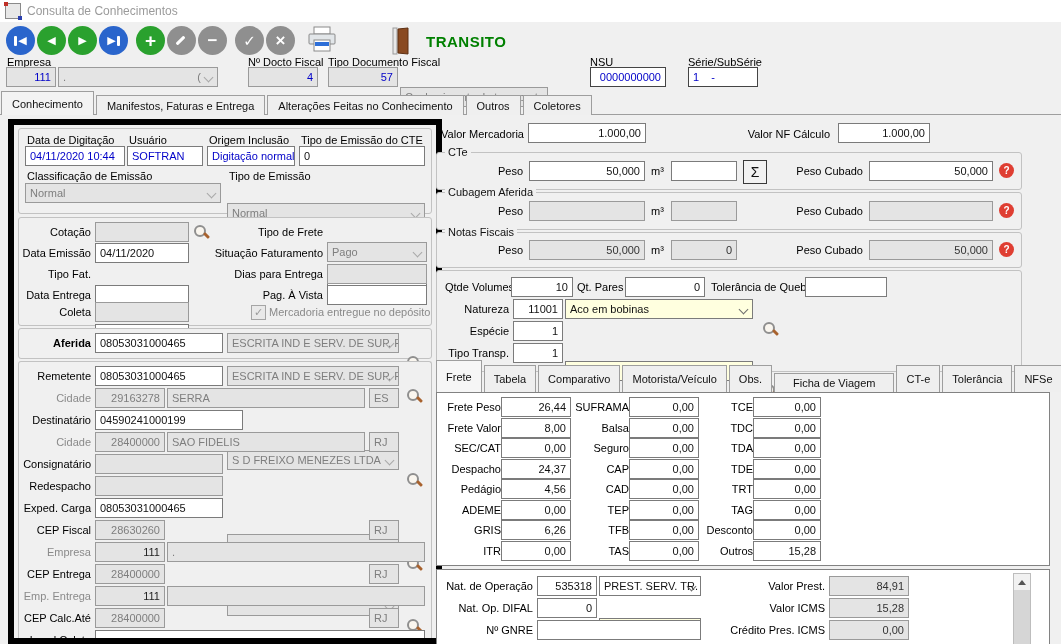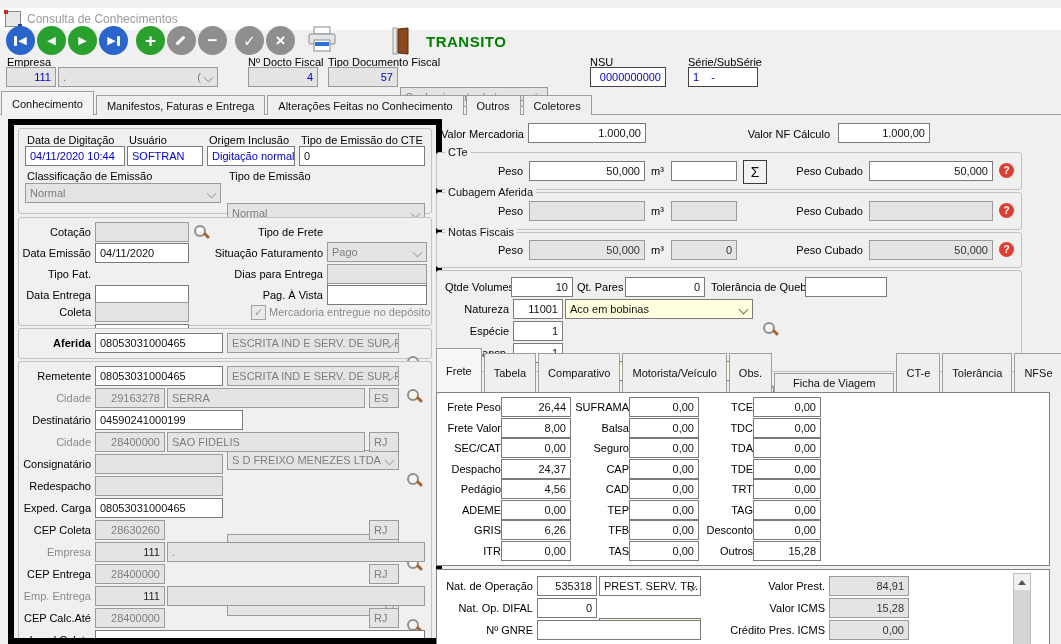--- a/index.html
+++ b/index.html
@@ -37,36 +37,36 @@
   .pencil{width:13px;height:13px;position:relative;}
   .pencil::before{content:"";position:absolute;left:0px;top:5px;width:11px;height:3px;background:#fff;
                   transform:rotate(-45deg);border-radius:1px;}
   .chk{width:13px;height:13px;border:1px solid #a5a5a5;background:#e9e9e9;color:#9a9a9a;font-size:11px;
        line-height:12px;text-align:center;}
   .tabs{position:absolute;top:92px;left:1px;height:23px;display:flex;align-items:flex-end;z-index:3;}
   .tab{height:19px;padding:0 10px;display:flex;align-items:center;border:1px solid #9e9e9e;border-bottom:none;
        background:#efefef;margin-right:2px;cursor:pointer;white-space:nowrap;}
   .tab.active{height:23px;background:#f3f3f3;z-index:4;}
   .stabs{position:absolute;display:flex;align-items:flex-end;height:23px;z-index:3;}
-  .stab{height:18px;padding:10px 9px;display:flex;align-items:center;border:1px solid #9e9e9e;border-bottom:none;
+  .stab{height:18px;padding:4px 9px;display:flex;align-items:center;border:1px solid #9e9e9e;border-bottom:none;
         background:#efefef;margin-right:2px;cursor:pointer;white-space:nowrap;}
   .stab.active{height:23px;background:#f6f6f6;z-index:4;}
   .tabpage{position:absolute;top:114px;left:0;right:0;bottom:0;border-top:1px solid #9e9e9e;background:#f0f0f0;}
   .panel{position:absolute;border:6px solid #000000;background:#f0f0f0;overflow:hidden;}
   .whitebox{position:absolute;background:#fff;border:1px solid #828282;}
   .frow{position:absolute;display:flex;align-items:center;}
   .sigbtn{width:22px;height:22px;border:1px solid #3a3a3a;background:#f2f2f2;display:flex;align-items:center;
           justify-content:center;font-size:14px;cursor:pointer;}
   .vscroll{position:absolute;top:3px;bottom:2px;width:16px;background:#d6d6d6;border:1px solid #bdbdbd;}
   .vsarrow{position:absolute;top:0;left:0;right:0;height:16px;background:#f1f1f1;display:flex;
            align-items:center;justify-content:center;cursor:pointer;}
   .uptri{width:0;height:0;border-left:4px solid transparent;border-right:4px solid transparent;
          border-bottom:5px solid #555;}
   .titlebar{position:absolute;top:0;left:0;right:0;height:22px;background:#fff;display:flex;
-            align-items:center;gap:6px;padding-left:5px;color:#9b9b9b;font-size:12px;margin-top:8px;}
+            align-items:center;gap:6px;padding-left:5px;color:#9b9b9b;font-size:12px;}
   .appico{width:14px;height:14px;border:1px solid #8a8a8a;background:#e8e8e8;position:relative;}
   .appico::before{content:"";position:absolute;left:-2px;top:-2px;width:4px;height:4px;background:#c03028;}
   .appico::after{content:"";position:absolute;right:-2px;bottom:-2px;width:4px;height:4px;background:#2b3faf;}
   .status{position:absolute;font-size:15px;font-weight:bold;color:#008000;letter-spacing:0.5px;}
   .doorsvg{position:absolute;}
 </style>
 </head>
 <body>
 
 <div class="screen">
@@ -261,21 +261,21 @@
       <div class="fld dis combo abs" style="left:208px;top:114px;width:172px;">
         <span class="chev"></span>
       </div>
       <span class="mag abs" style="left:386px;top:115px;"></span>
 
       <div class="abs lbl lblr" style="left:0;top:140px;width:72px;">Exped. Carga</div>
       <div class="fld abs" style="left:76px;top:136px;width:128px;">08053031000465</div>
       
       
 
-      <div class="abs lbl lblr" style="left:0;top:162px;width:72px;">CEP Coleta</div>
+      <div class="abs lbl lblr" style="left:0;top:162px;width:72px;">CEP Fiscal</div>
       <div class="fld dis num abs" style="left:76px;top:158px;width:70px;">28630260</div>
       
       <div class="fld dis abs" style="left:350px;top:158px;width:30px;">RJ</div>
       
 
       <div class="abs lbl lblr" style="left:0;top:184px;width:72px;color:#8a8a8a;">Empresa</div>
       <div class="fld dis num abs" style="left:76px;top:180px;width:70px;color:#222;">111</div>
       <div class="fld dis abs" style="left:148px;top:180px;width:258px;">.</div>
 
       <div class="abs lbl lblr" style="left:0;top:206px;width:72px;">CEP Entrega</div>

